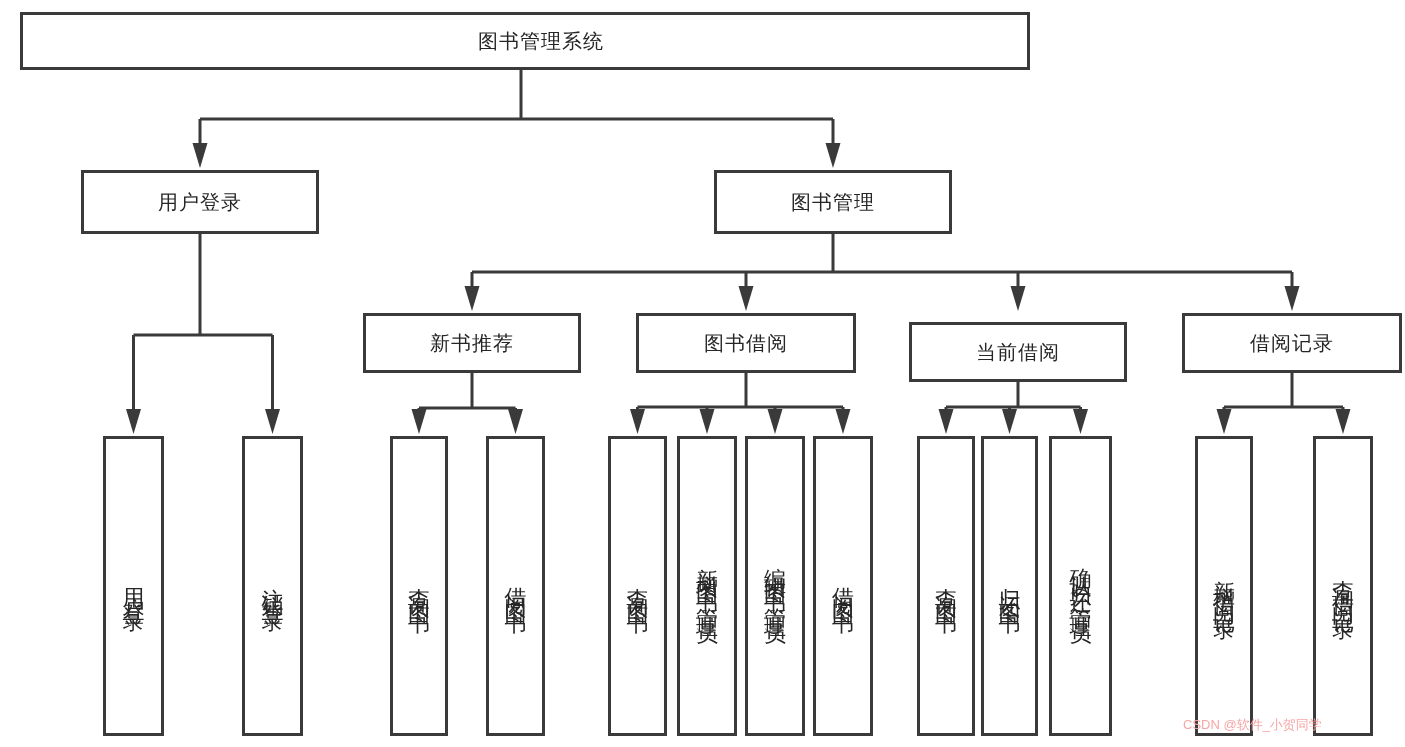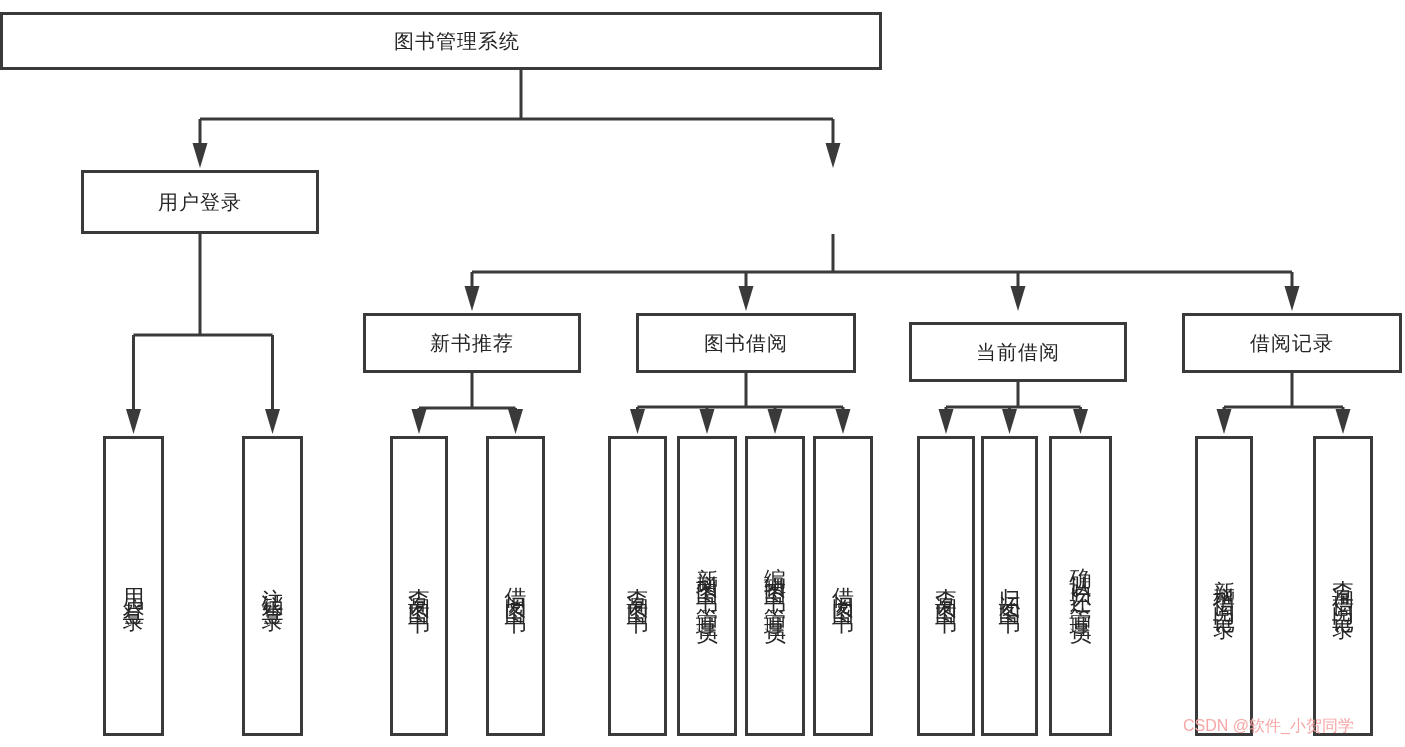--- a/index.html
+++ b/index.html
@@ -42,21 +42,21 @@
   .vtext {
     writing-mode: vertical-rl;
     text-orientation: mixed;
     letter-spacing: 8px;
     line-height: 1;
   }
   .watermark {
     position: absolute;
     left: 1183px;
     top: 716px;
-    font-size: 16px;
+    font-size: 13px;
     white-space: nowrap;
     z-index: 5;
   }
 </style>
 </head>
 <body>
 
 <div class="canvas">
 
   <svg class="connectors" width="1405" height="747" viewBox="0 0 1405 747">
@@ -85,26 +85,29 @@
       <polygon points="767.5,409 782.5,409 775,434"></polygon>
       <polygon points="835.5,409 850.5,409 843,434"></polygon>
       <polygon points="938.5,409 953.5,409 946,434"></polygon>
       <polygon points="1002,409 1017,409 1009.5,434"></polygon>
       <polygon points="1073,409 1088,409 1080.5,434"></polygon>
       <polygon points="1216.5,409 1231.5,409 1224,434"></polygon>
       <polygon points="1335.5,409 1350.5,409 1343,434"></polygon>
     </g>
   </svg>
 
-  <div class="node hbox" style="left:0; top:12px; width:882px; height:58px;padding-left:32px;">
+  <div class="node hbox" style="left:20px; top:12px; width:1010px; height:58px;padding-left:32px;">
     <span>图书管理系统</span>
   </div>
 
   <div class="node hbox" style="left:81px; top:170px; width:238px; height:64px;">
     <span>用户登录</span>
+  </div>
+  <div class="node hbox" style="left:714px; top:170px; width:238px; height:64px;">
+    <span>图书管理</span>
   </div>
 
   <div class="node hbox" style="left:363px; top:313px; width:218px; height:60px;">
     <span>新书推荐</span>
   </div>
   <div class="node hbox" style="left:636px; top:313px; width:220px; height:60px;">
     <span>图书借阅</span>
   </div>
   <div class="node hbox" style="left:909px; top:313px; width:218px; height:60px;margin-top:9px;">
     <span>当前借阅</span>

